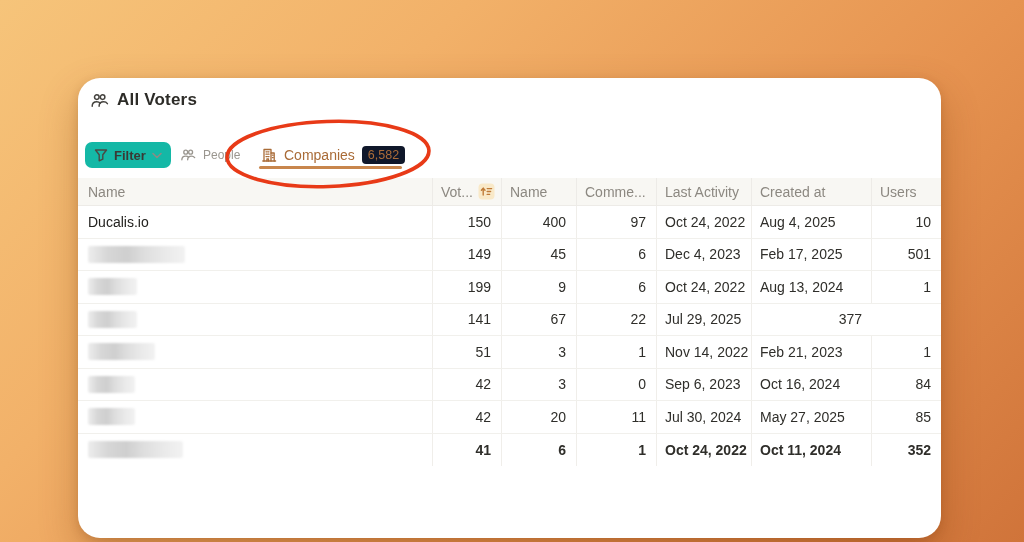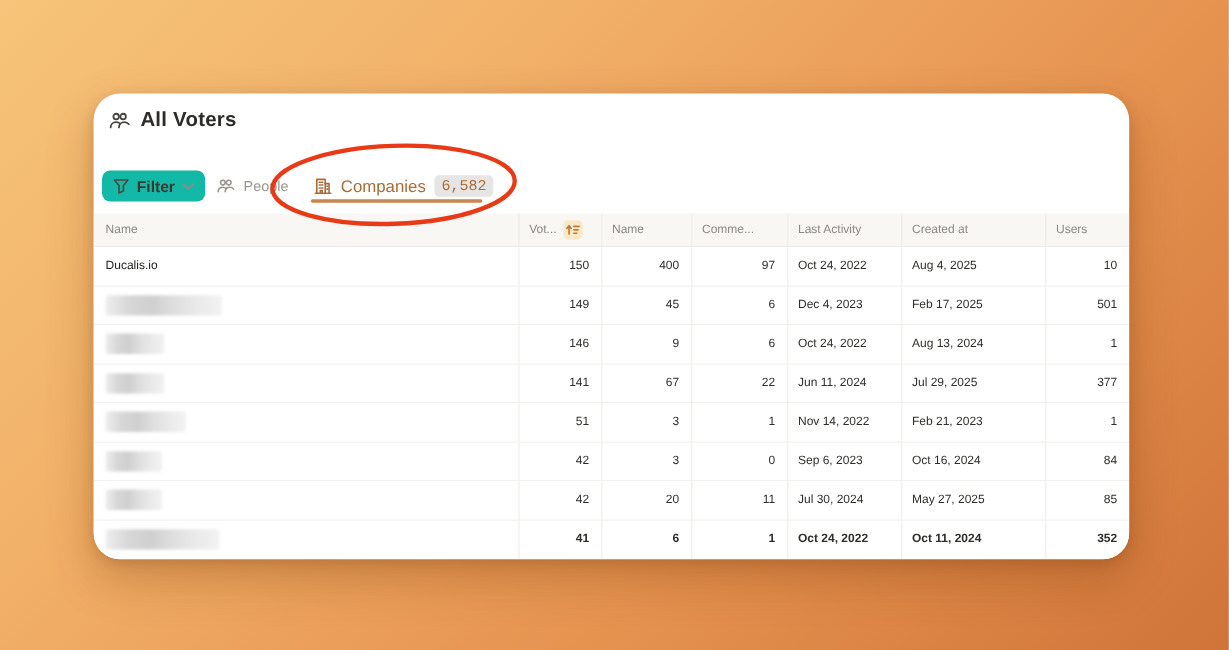--- a/index.html
+++ b/index.html
@@ -2,48 +2,48 @@
 <html><head>
 <meta charset="utf-8">
 <style>
   html,body{margin:0;padding:0;}
   body{
     width:1024px;height:542px;position:relative;overflow:hidden;
     font-family:"Liberation Sans", sans-serif;
     background:linear-gradient(135deg,#f6c47a 0%,#f2b169 30%,#e69350 65%,#d0743a 100%);
   }
   .card{
-    position:absolute;left:78px;top:78px;width:863px;height:388px;
+    position:absolute;left:78px;top:78px;width:863px;height:460px;
     background:#ffffff;border-radius:22px;overflow:hidden;
     box-shadow:0 16px 38px rgba(115,52,8,.30),0 3px 10px rgba(115,52,8,.18);
   }
   
   .title-row{position:absolute;left:12px;top:12px;display:flex;align-items:center;gap:8px;}
   .title{font-size:17px;font-weight:bold;color:#2d2c28;letter-spacing:.2px;}
   
   .filter-btn{
     position:absolute;left:7px;top:64px;height:26px;display:flex;align-items:center;gap:6px;
     background:#14b8a6;border-radius:7px;padding:0 9px;cursor:pointer;box-sizing:border-box;
   }
   .filter-label{font-size:13px;font-weight:bold;color:#3a3834;}
   .tab{position:absolute;top:64px;height:26px;display:flex;align-items:center;gap:7px;cursor:pointer;}
   .tab-people{left:102px;color:#9a968f;font-size:12px;}
   .tab-companies{left:183px;color:#a96b37;font-size:14px;}
-  .badge{background:#e5e5e5;color:#ab6c38;border-radius:4px;padding:2px 6px;font-size:12.5px;line-height:14px;font-family:Liberation Mono, monospace;}
+  .badge{background:#0f172a;color:#ab6c38;border-radius:4px;padding:2px 6px;font-size:12.5px;line-height:14px;}
   .tab-underline{position:absolute;left:181px;top:88px;width:143px;height:2.5px;background:#c8864d;border-radius:2px;}
   
   .table{position:absolute;left:0;top:100px;width:863px;}
   .thead,.trow{display:grid;grid-template-columns:355px 69px 75px 80px 95px 120px 69px;}
   .thead{height:28px;background:#f8f7f3;border-bottom:1px solid #edebe7;box-sizing:border-box;}
-  .th{display:flex;align-items:center;font-size:10px;color:#8c8881;padding:0 8px;border-right:1px solid #edebe7;box-sizing:border-box;overflow:hidden;white-space:nowrap;}
+  .th{display:flex;align-items:center;font-size:14px;color:#8c8881;padding:0 8px;border-right:1px solid #edebe7;box-sizing:border-box;overflow:hidden;white-space:nowrap;}
   .th.first{padding-left:10px;}
   .th.last{border-right:none;}
   .trow{height:32.5px;border-bottom:1px solid #f1f0ec;background:#fff;box-sizing:border-box;cursor:pointer;}
   .trow.last{border-bottom:none;font-weight:bold;}
-  .td{display:flex;align-items:center;font-size:10px;color:#2f2e2a;padding:0 8px;border-right:1px solid #f0eeea;box-sizing:border-box;overflow:hidden;white-space:nowrap;}
+  .td{display:flex;align-items:center;font-size:14px;color:#2f2e2a;padding:0 8px;border-right:1px solid #f0eeea;box-sizing:border-box;overflow:hidden;white-space:nowrap;}
   .td.num{justify-content:flex-end;padding-right:10px;}
   .td.last{border-right:none;}
   .td.name-cell{padding-left:10px;color:#23221f;}
   .redacted{height:17px;border-radius:2px;filter:blur(1.3px);
     background:linear-gradient(90deg,#ededed 0%,#d7d7d7 20%,#cfcfcf 40%,#dedede 58%,#eaeaea 80%,#f2f2f2 100%);}
   .sort-chip{display:inline-flex;margin-left:5px;flex:none;}
   
   .annotation{position:absolute;left:222px;top:114px;pointer-events:none;}
   svg{display:block;}
 </style>
@@ -146,36 +146,35 @@
       <div class="td num">6</div>
       <div class="td">Dec 4, 2023</div>
       <div class="td">Feb 17, 2025</div>
       <div class="td num last">501</div>
     </div>
 
     <div class="trow">
       <div class="td name-cell">
           <div class="redacted" style="width:49px"></div>
         </div>
-      <div class="td num">146</div>
+      <div class="td num">199</div>
       <div class="td num">9</div>
       <div class="td num">6</div>
       <div class="td">Oct 24, 2022</div>
       <div class="td">Aug 13, 2024</div>
       <div class="td num last">1</div>
     </div>
 
     <div class="trow">
       <div class="td name-cell">
           <div class="redacted" style="width:49px"></div>
         </div>
       <div class="td num">141</div>
       <div class="td num">67</div>
       <div class="td num">22</div>
-      <div class="td">Jun 11, 2024</div>
       <div class="td">Jul 29, 2025</div>
       <div class="td num last">377</div>
     </div>
 
     <div class="trow">
       <div class="td name-cell">
           <div class="redacted" style="width:67px"></div>
         </div>
       <div class="td num">51</div>
       <div class="td num">3</div>

